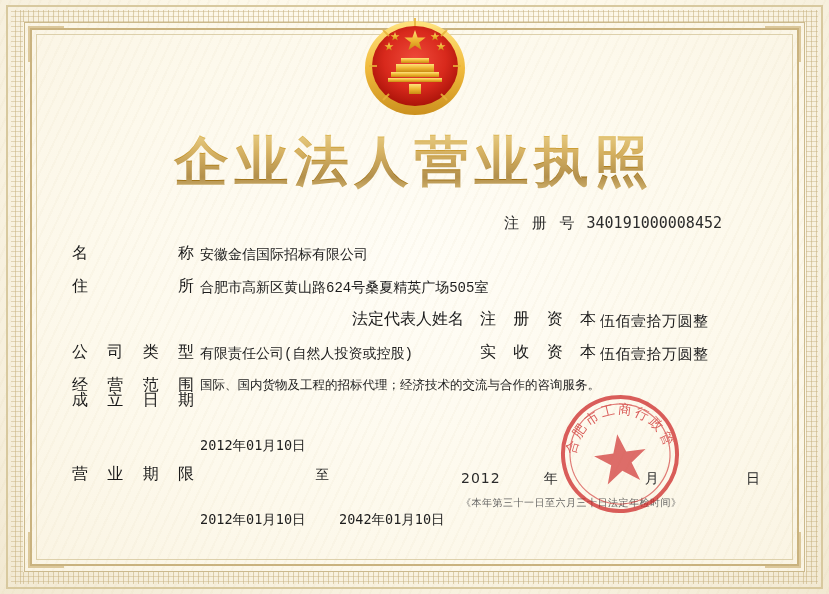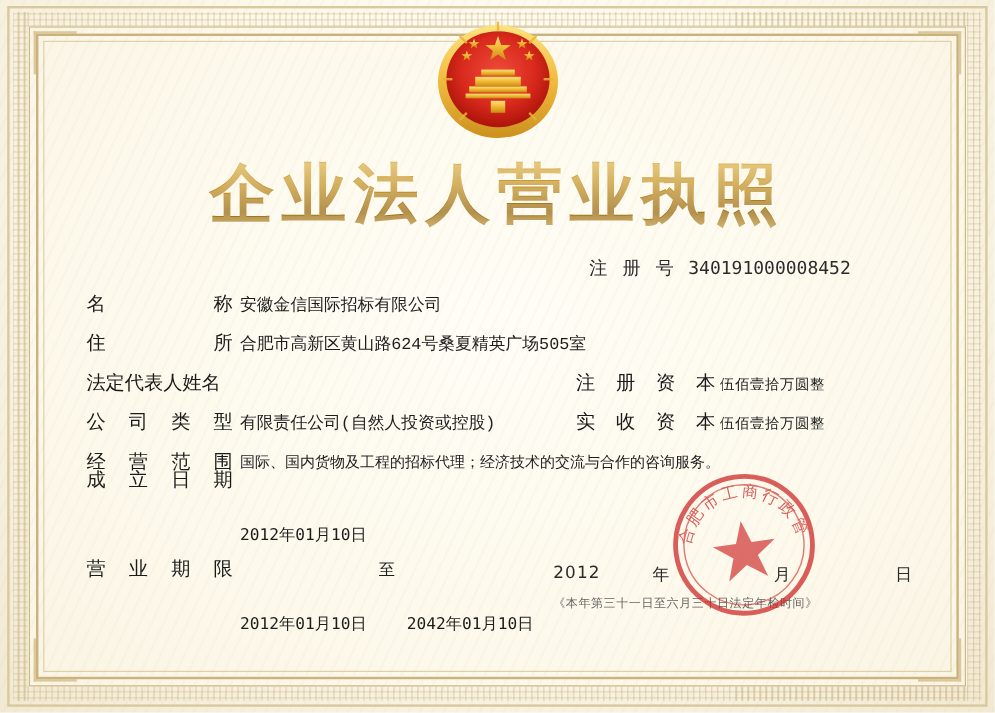--- a/index.html
+++ b/index.html
@@ -110,21 +110,21 @@
     background-clip: text;
     -webkit-text-fill-color: transparent;
     text-shadow: 0 1px 0 rgba(255,255,255,0.25);
     white-space: nowrap;
   }
 
   
   .regno {
     position: absolute;
     top: 176px;
-    right: 80px;
+    right: 67px;
     font-size: 15px;
     color: #2b2b2b;
     letter-spacing: 1px;
     white-space: nowrap;
     font-family: "DejaVu Sans", sans-serif;
   }
   .regno .lbl {
     letter-spacing: 4px;
     margin-right: 8px;
   }
@@ -179,40 +179,41 @@
     font-size: 12.5px;
   }
 
   .row-split {
     display: flex;
     align-items: flex-start;
   }
   .left-part {
     display: flex;
     flex: 0 0 408px;
+    justify-content: flex-end;
   }
   .right-part {
     display: flex;
     align-items: flex-start;
     flex: 1 1 auto;
   }
   .label-right {
     width: 120px;
     flex: 0 0 120px;
     font-size: 16px;
     color: #1a1a1a;
     font-family: "DejaVu Sans", sans-serif;
     display: flex;
     justify-content: space-between;
     padding-right: 4px;
     box-sizing: border-box;
     white-space: nowrap;
   }
   .value-right {
-    font-size: 12px;
+    font-size: 15px;
     color: #1d1d1d;
     font-family: "DejaVu Sans", sans-serif;
     padding-top: 3px;
     letter-spacing: 0.5px;
   }
 
   
   .bottom {
     position: absolute;
     left: 32px;

